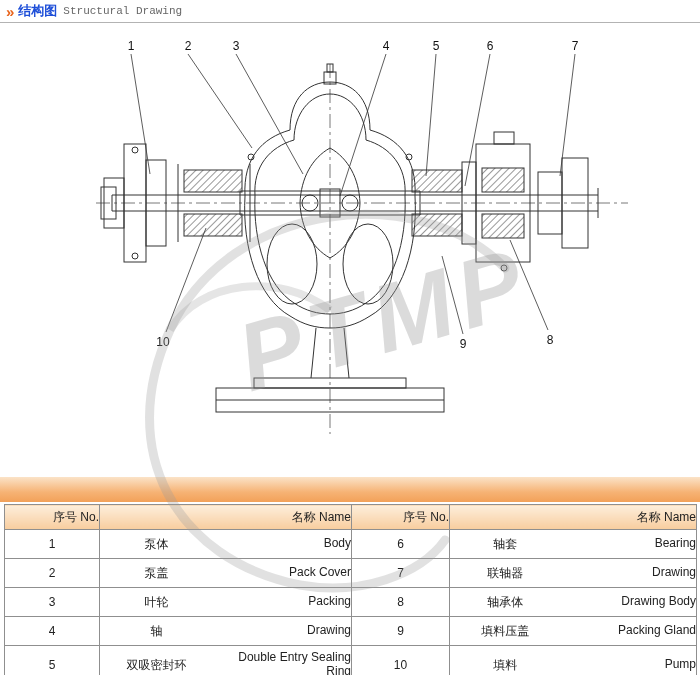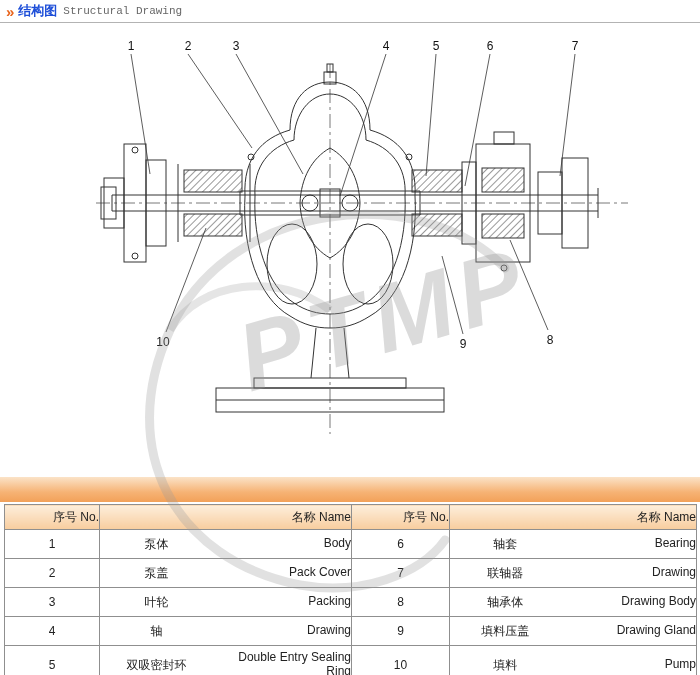--- a/index.html
+++ b/index.html
@@ -232,21 +232,21 @@
       <td>
             <div class="name-wrap">
         <span class="zh">轴</span>
         <span class="en">Drawing</span>
             </div>
           </td>
       <td class="c-no">9</td>
       <td>
             <div class="name-wrap">
         <span class="zh">填料压盖</span>
-        <span class="en">Drawing Gland</span>
+        <span class="en">Packing Gland</span>
             </div>
           </td>
     </tr>
     <tr class="tall">
       <td class="c-no">5</td>
       <td>
             <div class="name-wrap">
         <span class="zh">双吸密封环</span>
         <span class="en">Double Entry Sealing Ring</span>
             </div>

